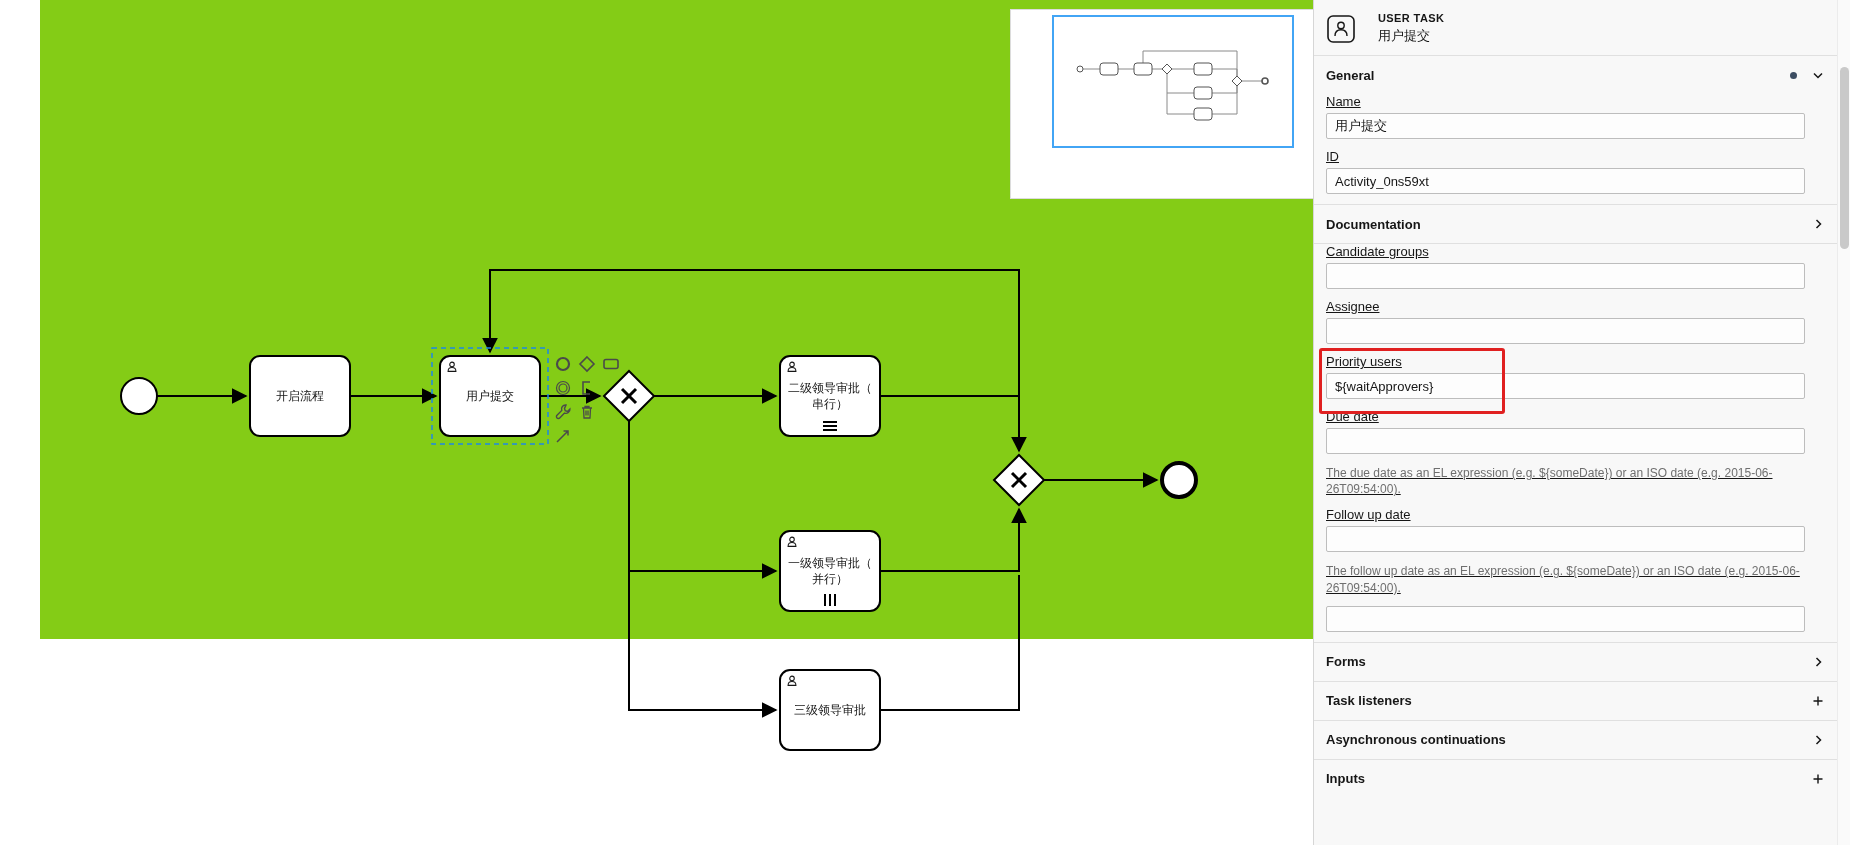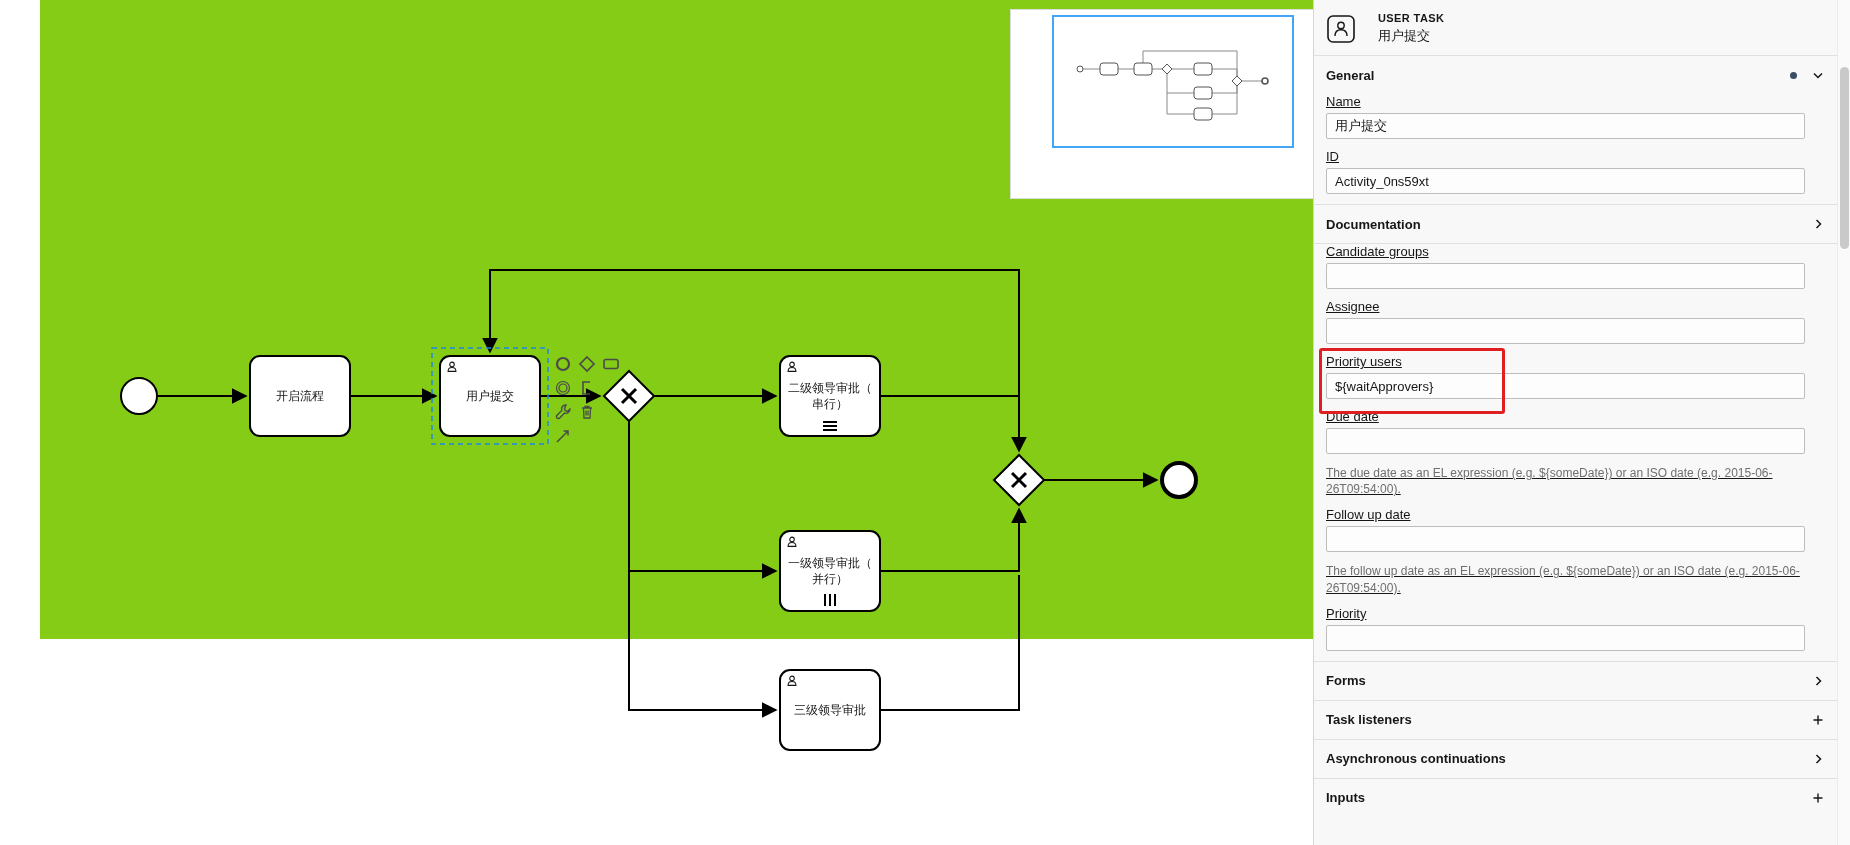--- a/index.html
+++ b/index.html
@@ -289,21 +289,20 @@
           <div class="help">The due date as an EL expression (e.g. ${someDate}) or an ISO date (e.g. 2015-06-26T09:54:00).</div>
         </div>
 
         <div class="field">
           <label>Follow up date</label>
           <input value="" style="">
           <div class="help">The follow up date as an EL expression (e.g. ${someDate}) or an ISO date (e.g. 2015-06-26T09:54:00).</div>
         </div>
 
         <div class="field">
-          <label>Priority</label>
           <input value="" style="">
         </div>
       </div>
 
       <div class="section">
         <div class="section-header">
           <span class="section-title">Forms</span>
           <svg width="16" height="16">
               <path d="M6.5 4 L10.5 8 L6.5 12" fill="none" stroke="#161616" stroke-width="1.5"></path>
             </svg>

